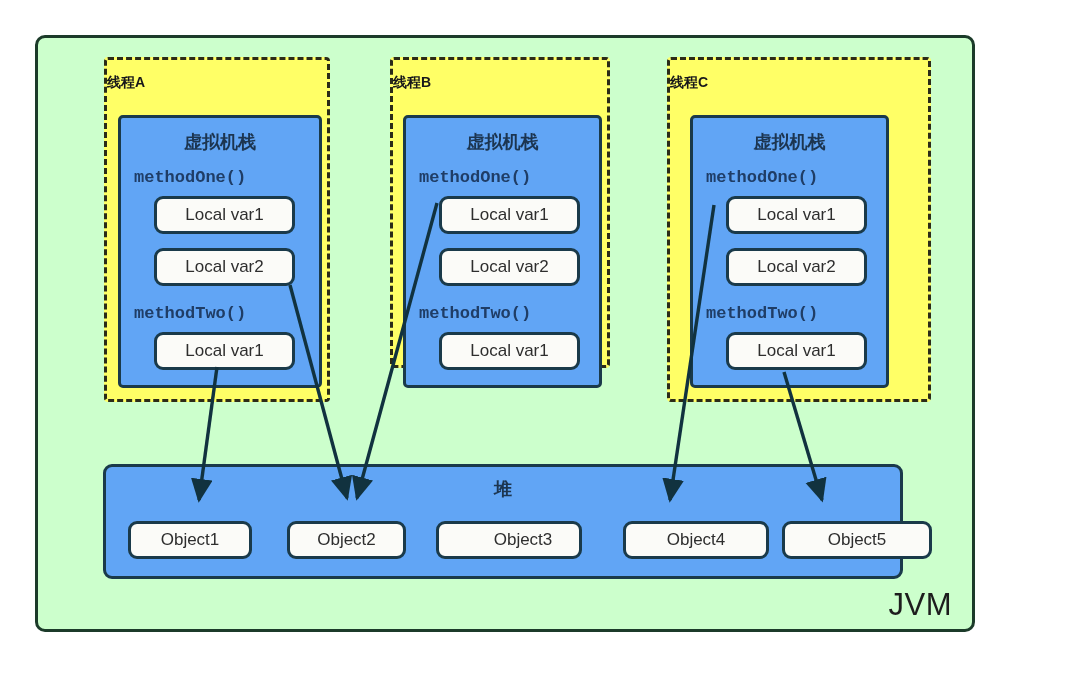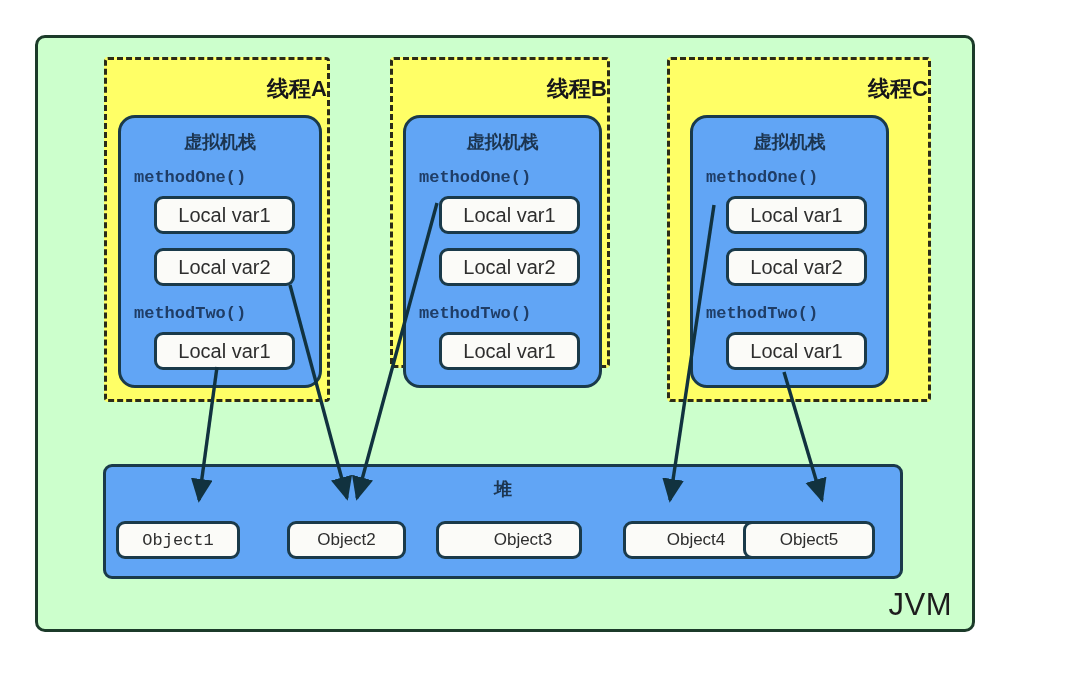--- a/index.html
+++ b/index.html
@@ -49,32 +49,32 @@
     background: #ffff66;
     border: 3px dashed #2b2b18;
     border-radius: 4px;
     box-sizing: border-box;
   }
   .thread-title {
     position: absolute;
     left: 0;
     right: 0;
     top: 14px;
-    text-align: right;
-    font-size: 22px;
+    text-align: left;
+    font-size: 14px;
     font-weight: bold;
     color: #17171a;
   }
 
   
   .stack-box {
     position: absolute;
     background: #61a5f5;
     border: 3px solid #1a3a4a;
-    border-radius: 17px;
+    border-radius: 5px;
     box-sizing: border-box;
   }
   .stack-title {
     position: absolute;
     left: 0;
     right: 0;
     top: 12px;
     text-align: center;
     font-size: 18px;
     font-weight: bold;
@@ -90,21 +90,21 @@
   }
   .var-box {
     position: absolute;
     background: #fbfbf8;
     border: 3px solid #1a3a4a;
     border-radius: 9px;
     box-sizing: border-box;
     display: flex;
     align-items: center;
     justify-content: center;
-    font-size: 20px;
+    font-size: 17px;
     color: #2e2e2e;
   }
 
   
   .heap-box {
     position: absolute;
     left: 103px;
     top: 464px;
     width: 800px;
     height: 115px;
@@ -187,25 +187,25 @@
       <span class="method-label" style="left:13px; top:50px;">methodOne()</span>
       <div class="var-box" style="left:33px; top:78px; width:141px; height:38px;">Local var1</div>
       <div class="var-box" style="left:33px; top:130px; width:141px; height:38px;">Local var2</div>
       <span class="method-label" style="left:13px; top:186px;">methodTwo()</span>
       <div class="var-box" style="left:33px; top:214px; width:141px; height:38px;">Local var1</div>
     </div>
   </div>
 
   <div class="heap-box">
     <span class="heap-title">堆</span>
-    <div class="obj-box" style="left:10px; width:124px;font-family:Liberation Mono, monospace;">Object1</div>
+    <div class="obj-box" style="left:22px; width:124px;">Object1</div>
     <div class="obj-box" style="left:181px; width:119px;">Object2</div>
     <div class="obj-box" style="left:330px; width:146px;padding-left:28px;">Object3</div>
     <div class="obj-box" style="left:494px; width:146px;margin-left:23px;">Object4</div>
-    <div class="obj-box" style="left:637px; width:132px;">Object5</div>
+    <div class="obj-box" style="left:676px; width:150px;">Object5</div>
   </div>
 
   <svg id="arrows" viewBox="0 0 1080 674">
     <defs>
       <marker id="ah" markerWidth="9" markerHeight="9" refX="6.2" refY="3.2" orient="auto" markerUnits="strokeWidth">
         <path d="M0,0 L7,3.2 L0,6.4 Z" fill="#11323f"></path>
       </marker>
     </defs>
 
     <line x1="217" y1="367" x2="199" y2="500" stroke="#11323f" stroke-width="3.4" marker-end="url(#ah)"></line>

